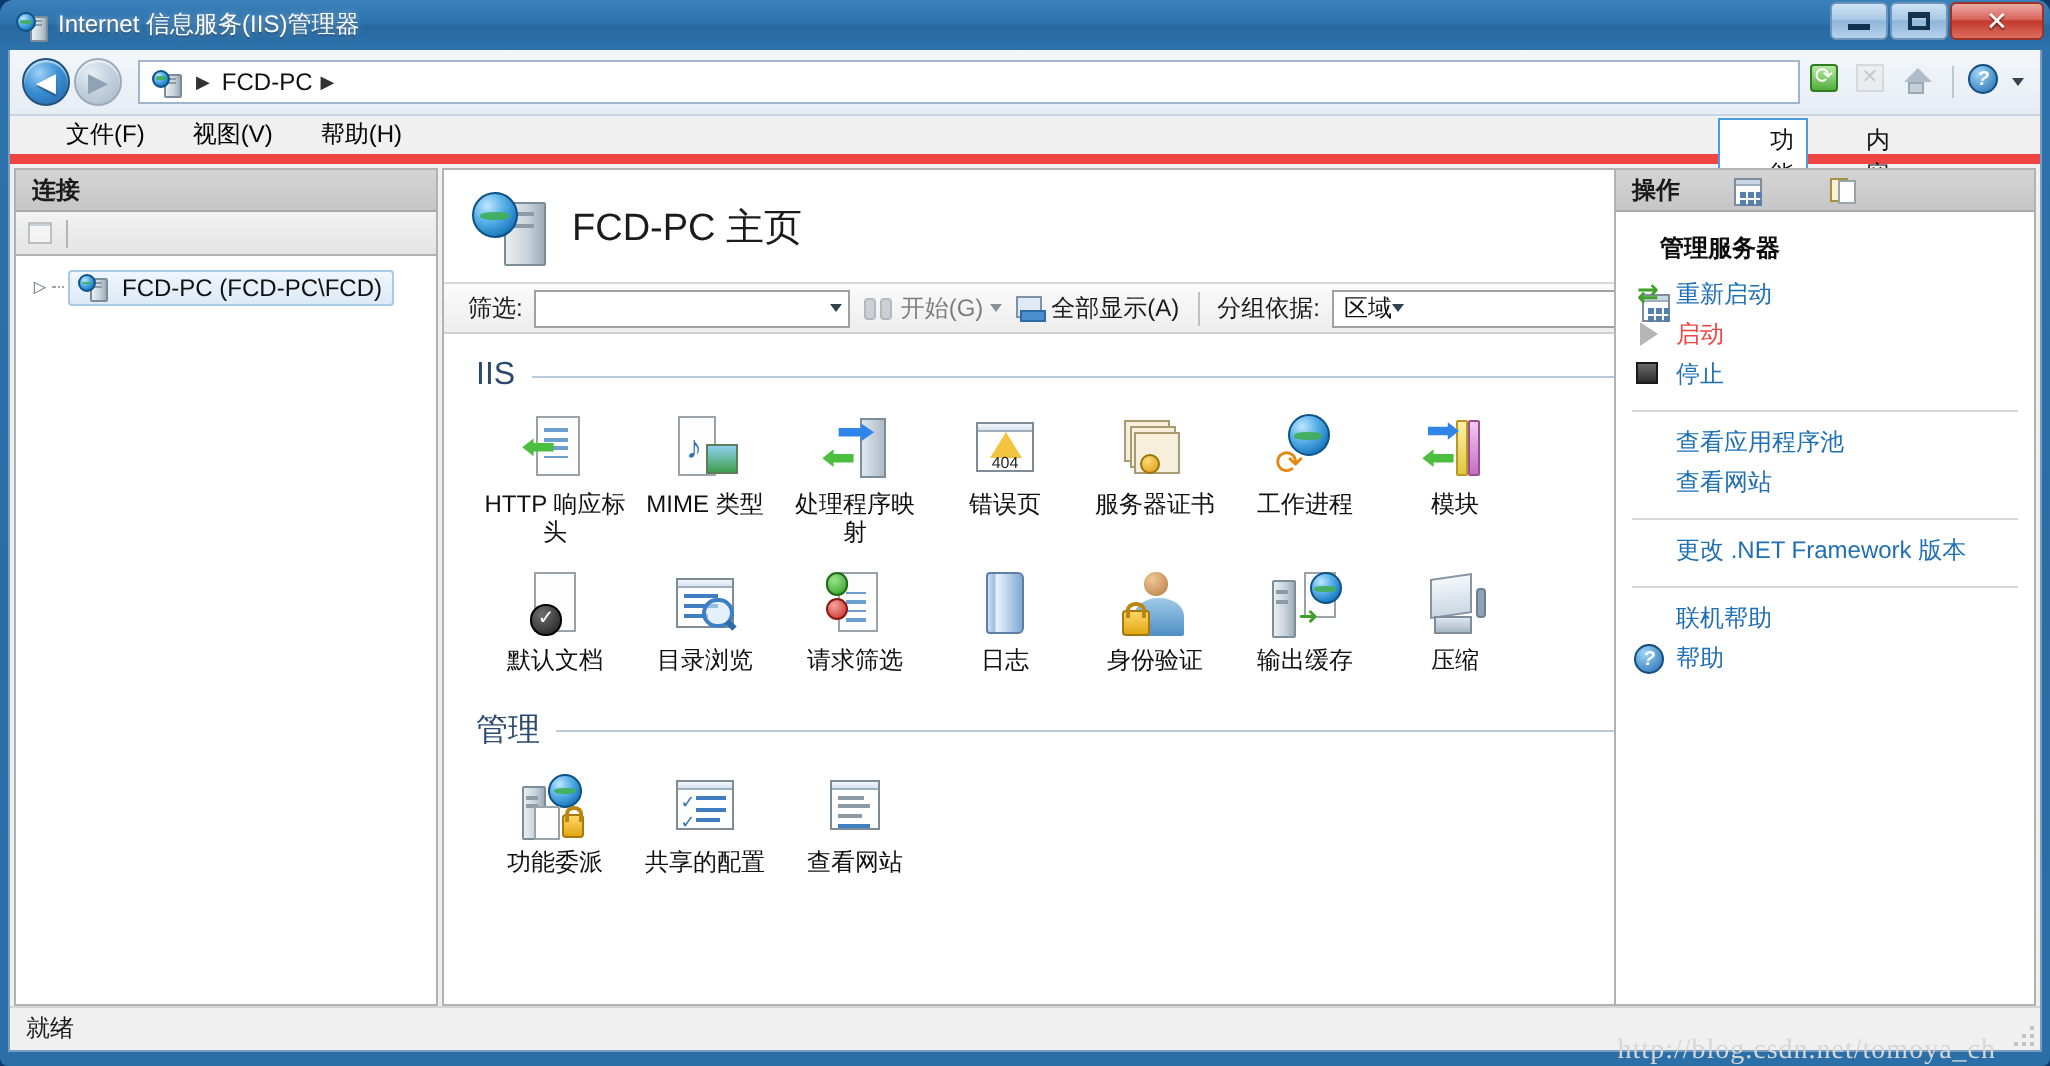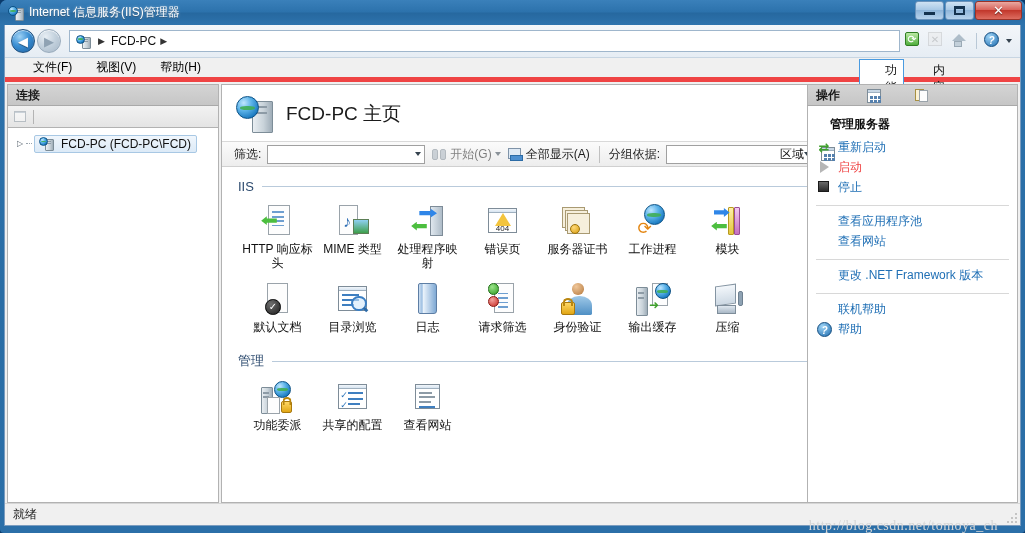--- a/index.html
+++ b/index.html
@@ -180,27 +180,27 @@
   .fb-input {
     width: 158px; height:19px; background:#fff; border:1px solid #a0a0a0;
     display:flex; align-items:center; justify-content:flex-end; padding-right:3px;
   }
   .fb-item { display:flex; align-items:center; gap:3px; }
   .fb-item.dim { opacity:.55; }
   .fb-icon { width:16px;height:16px;position:relative;flex:0 0 16px;}
   .fb-sep { width:1px;height:17px;background:#c0c0c0; margin:0 3px; }
   .fb-select {
     width: 148px; height:19px; background:#fff; border:1px solid #a0a0a0;
-    display:flex; align-items:center; justify-content:flex-end;
+    display:flex; align-items:center; justify-content:flex-start;
     padding: 0 3px 0 5px; font-size:12px; color:#111;
   }
 
   .icons-area { flex:1 1 auto; overflow:hidden; padding: 8px 14px 0 16px; }
   .section-head { display:flex; align-items:center; gap:8px; margin: 4px 0 2px 0; }
-  .section-title { font-size:13px; color:#2c4a6e; white-space:nowrap; }
+  .section-title { font-size:16px; color:#2c4a6e; white-space:nowrap; }
   .section-rule { flex:1 1 auto; height:1px; background:#b9cadb; }
 
   .icon-grid { display:flex; flex-wrap:wrap; padding-left: 2px; }
   .icon-cell {
     width: 75px; padding: 8px 2px 4px 2px;
     display:flex; flex-direction:column; align-items:center; text-align:center;
   }
   .icon-art { width:34px; height:34px; position:relative; margin-bottom:4px; }
   .icon-label { font-size:12px; color:#101010; line-height:14px; word-break:break-all; }
 
@@ -584,37 +584,37 @@
                   <span class="note-lines">
                     <i style="top:36%;width:52%;"></i><i style="top:50%;width:52%;"></i><i style="top:64%;width:36%;"></i>
                   </span>
                   <span class="mag"></span>
                 </span>
                 <span class="icon-label">目录浏览</span>
               </div>
 
               <div class="icon-cell">
                 <span class="icon-art">
-                  <span class="book"></span>
-                </span>
-                <span class="icon-label">日志</span>
-              </div>
-
-              <div class="icon-cell">
-                <span class="icon-art">
                   <span class="doc" style="left:26%;width:58%;">
                       <i style="top:30%"></i>
                       <i style="top:46%"></i>
                       <i style="top:62%"></i>
                       <i style="top:78%"></i>
                     </span>
                   <span class="green-dot" style="left:6%;top:4%;"></span>
                   <span class="red-dot" style="left:6%;top:40%;"></span>
                 </span>
                 <span class="icon-label">请求筛选</span>
+              </div>
+
+              <div class="icon-cell">
+                <span class="icon-art">
+                  <span class="book"></span>
+                </span>
+                <span class="icon-label">日志</span>
               </div>
 
               <div class="icon-cell">
                 <span class="icon-art">
                   <span class="person-head" style="left:34%;"></span>
                   <span class="person-body" style="left:20%;"></span>
                   <span class="lock" style="left:2%;bottom:4%;right:auto;width:40%;height:38%;"></span>
                 </span>
                 <span class="icon-label">身份验证</span>
               </div>

